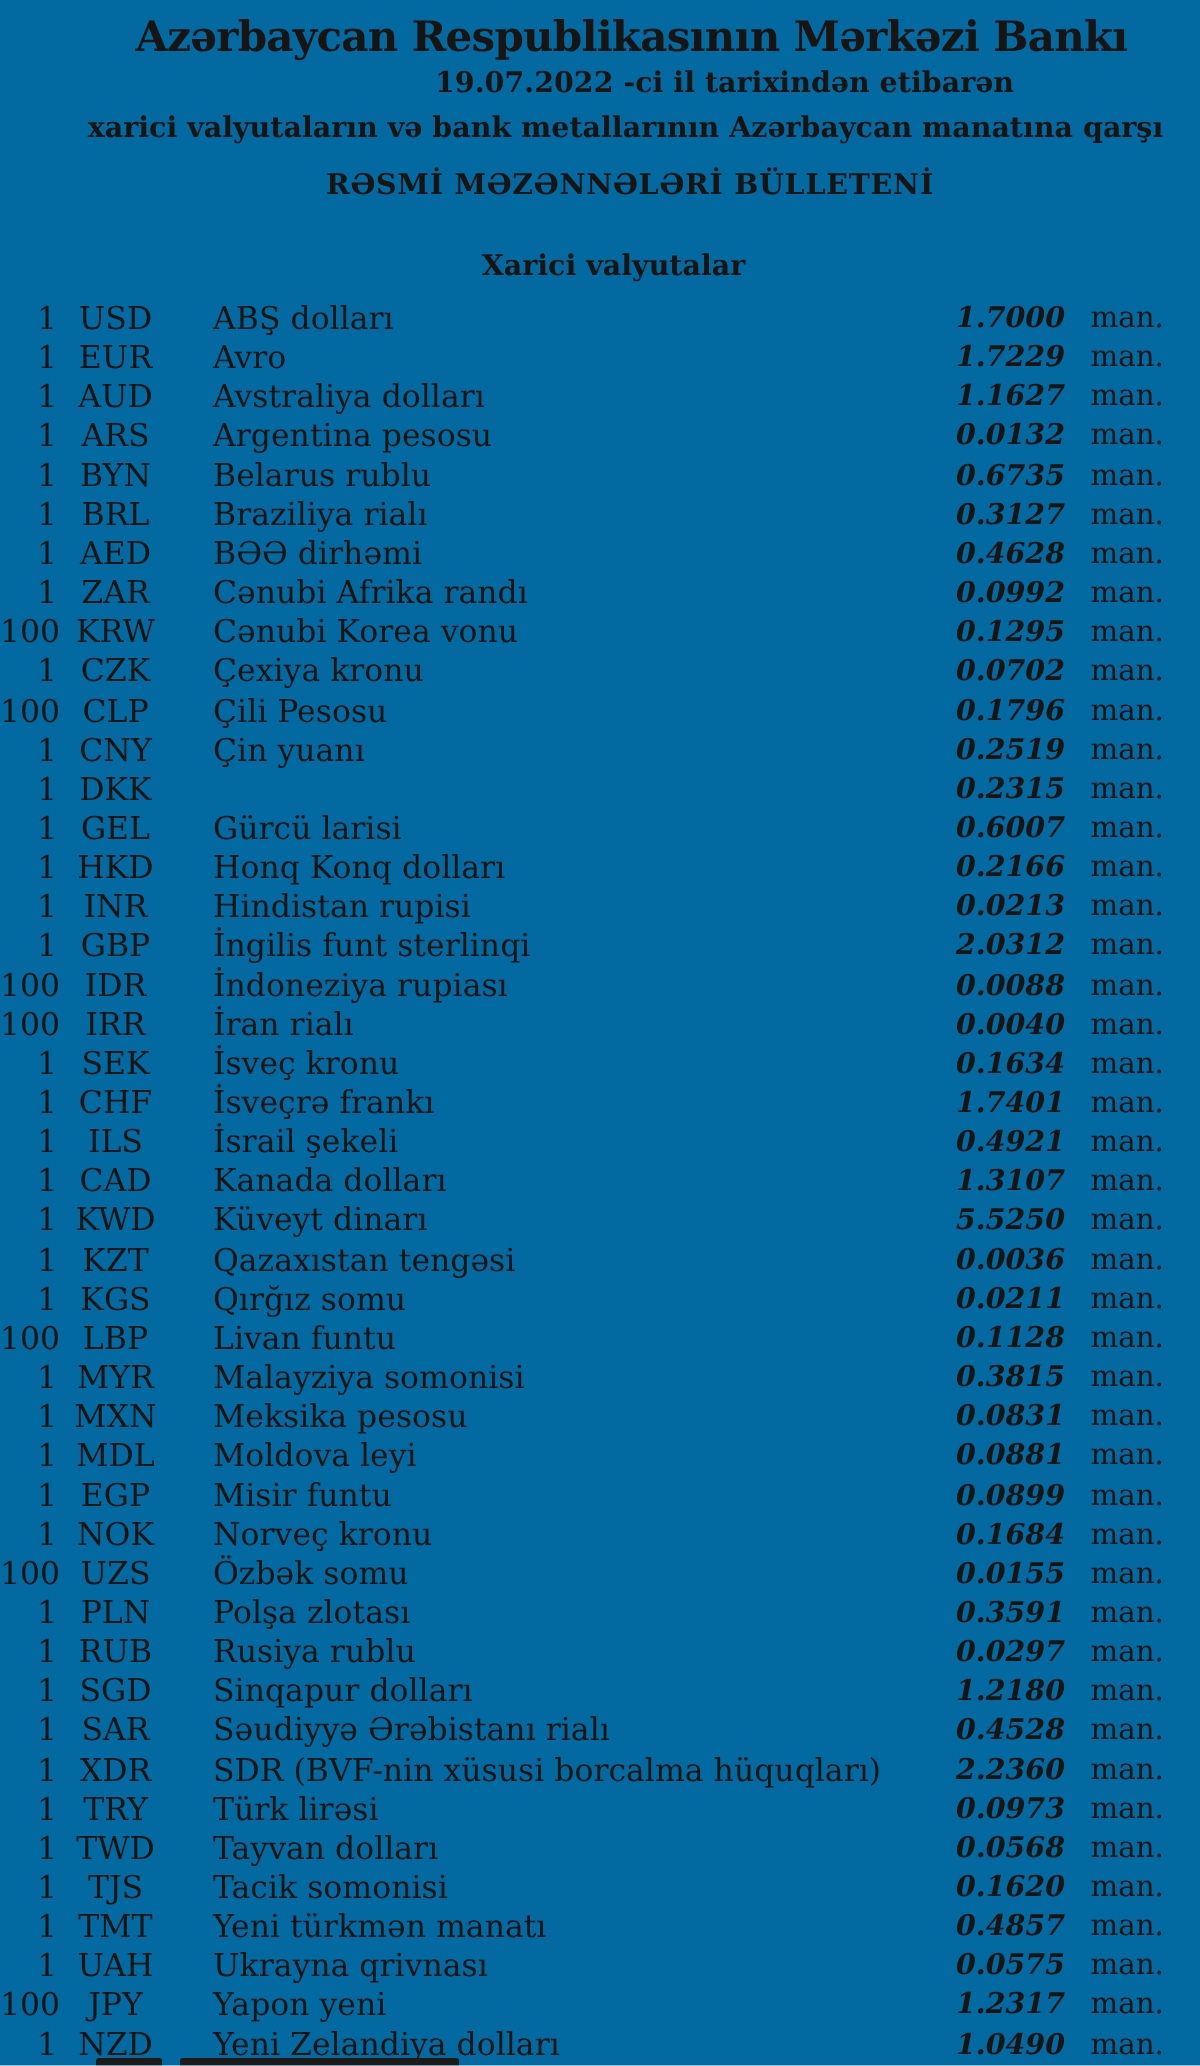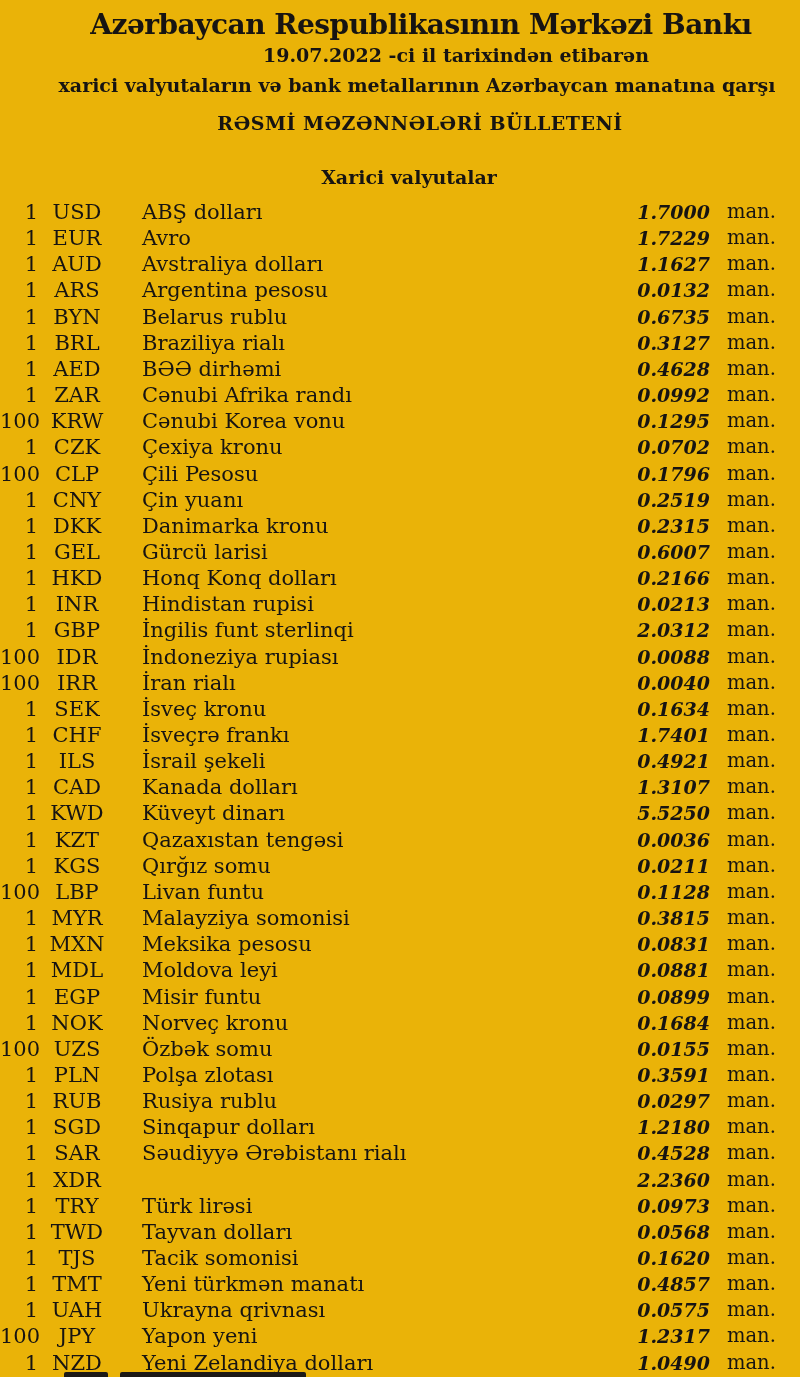--- a/index.html
+++ b/index.html
@@ -1,30 +1,30 @@
 <!DOCTYPE html>
 <html><head>
 <meta charset="utf-8">
 <style>
   html, body { margin: 0; padding: 0; background: #ffffff; }
   .page {
     position: relative;
     width: 800px;
     height: 1377px;
-    background: #eab308;
+    background: #0369a1;
     overflow: hidden;
     font-family: "DejaVu Serif", "Liberation Serif", serif;
     color: #171412;
   }
   .center-abs { position: absolute; transform: translateX(-50%); white-space: nowrap; }
   .h1 {
     top: 8px; left: 421px;
     font-size: 28px; font-weight: 700; letter-spacing: -0.5px;
   }
-  .l2 { top: 44px; left: 456px; font-size: 19px; font-weight: 700; }
+  .l2 { top: 44px; left: 483px; font-size: 19px; font-weight: 700; }
   .l3 { top: 74px; left: 417px; font-size: 19px; font-weight: 700; }
   .l4 { top: 112px; left: 420px; font-size: 19px; font-weight: 700; letter-spacing: 0.5px; }
   .section-title { top: 166px; left: 409px; font-size: 19px; font-weight: 700; }
 
   #rates-table {
     position: absolute;
     top: 199px; left: 0;
     width: 800px; height: 1178px;
   }
   .row {
@@ -169,21 +169,20 @@
       <div class="row" style="top: 287.65px;">
     <span class="cell-nominal">1</span>
     <span class="cell-code">CNY</span>
     <span class="cell-name">Çin yuanı</span>
     <span class="cell-rate">0.2519</span>
     <span class="cell-unit">man.</span>
   </div>
       <div class="row" style="top: 313.8px;">
     <span class="cell-nominal">1</span>
     <span class="cell-code">DKK</span>
-    <span class="cell-name">Danimarka kronu</span>
     <span class="cell-rate">0.2315</span>
     <span class="cell-unit">man.</span>
   </div>
       <div class="row" style="top: 339.95px;">
     <span class="cell-nominal">1</span>
     <span class="cell-code">GEL</span>
     <span class="cell-name">Gürcü larisi</span>
     <span class="cell-rate">0.6007</span>
     <span class="cell-unit">man.</span>
   </div>
@@ -344,20 +343,21 @@
       <div class="row" style="top: 941.4px;">
     <span class="cell-nominal">1</span>
     <span class="cell-code">SAR</span>
     <span class="cell-name">Səudiyyə Ərəbistanı rialı</span>
     <span class="cell-rate">0.4528</span>
     <span class="cell-unit">man.</span>
   </div>
       <div class="row" style="top: 967.55px;">
     <span class="cell-nominal">1</span>
     <span class="cell-code">XDR</span>
+    <span class="cell-name">SDR (BVF-nin xüsusi borcalma hüquqları)</span>
     <span class="cell-rate">2.2360</span>
     <span class="cell-unit">man.</span>
   </div>
       <div class="row" style="top: 993.7px;">
     <span class="cell-nominal">1</span>
     <span class="cell-code">TRY</span>
     <span class="cell-name">Türk lirəsi</span>
     <span class="cell-rate">0.0973</span>
     <span class="cell-unit">man.</span>
   </div>

